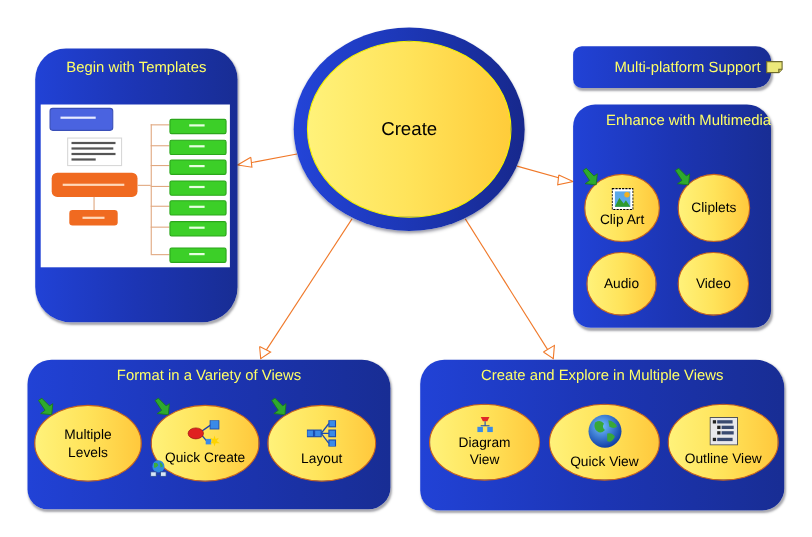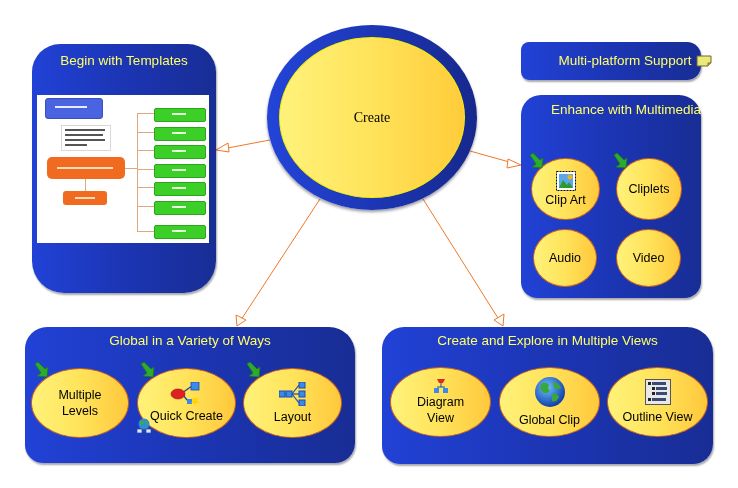--- a/index.html
+++ b/index.html
@@ -2,21 +2,21 @@
 <html><head>
 <meta charset="utf-8">
 <style>
   html,body{margin:0;padding:0;background:#ffffff;}
   body{width:738px;height:488px;position:relative;overflow:hidden;font-family:"Liberation Sans",sans-serif;}
   .panel{position:absolute;background:linear-gradient(90deg,#2142d6 0%,#1c35b4 50%,#182d94 100%);box-shadow:1px 2px 2px rgba(0,0,20,.35);}
   .panel-title{position:absolute;left:0;right:0;text-align:center;color:#ffff66;font-size:13.5px;white-space:nowrap;}
   .connectors{position:absolute;left:0;top:0;}
   .hub{position:absolute;left:267px;top:25px;width:210px;height:185px;border-radius:50%;background:linear-gradient(90deg,#2344d8,#1b34ae 60%,#17288c);box-shadow:0 2px 3px rgba(0,0,30,.4);}
   .hub-inner{position:absolute;left:12px;top:12px;right:12px;bottom:12px;border-radius:50%;background:linear-gradient(90deg,#fff27a 0%,#ffe35a 50%,#ffcc3a 100%);border:1px solid #f4f100;display:flex;flex-direction:column;align-items:center;justify-content:center;}
-  .hub-line{font-size:14px;line-height:21px;color:#000;font-family:Liberation Serif, serif;}
+  .hub-line{font-size:17px;line-height:21px;color:#000;}
   .bubble{position:absolute;border-radius:50%;background:linear-gradient(90deg,#fff27a 0%,#ffe35a 50%,#ffc83c 100%);border:1.5px solid #c8641e;box-sizing:border-box;display:flex;flex-direction:column;align-items:center;justify-content:center;text-align:center;color:#000;font-size:12.5px;line-height:16px;}
   .pointer{position:absolute;width:22px;height:20px;}
   .thumb{position:absolute;left:37px;top:95px;width:172px;height:148px;background:#fff;}
   .tb{position:absolute;border-radius:3px;}
   .gbox{position:absolute;left:117px;width:50px;height:12px;background:#3ccf28;border:1px solid #2aa61a;border-radius:2px;}
   .gbox i{position:absolute;left:17px;top:4px;width:14px;height:2px;background:#e6ffe0;}
   .hl{position:absolute;background:#e0a880;}
 </style>
 </head>
 <body>
@@ -119,21 +119,21 @@
   <span>Video</span>
 </div>
 <svg class="pointer" style="left:528px;top:152px;" viewBox="0 0 22 20">
   <path d="M2 3 L5 1 L12 8 L15 6 L14 16 L4 15 L8 12 Z" fill="#2eaa2e" stroke="#1a7a1a" stroke-width=".8"></path>
 </svg>
 <svg class="pointer" style="left:612px;top:152px;" viewBox="0 0 22 20">
   <path d="M2 3 L5 1 L12 8 L15 6 L14 16 L4 15 L8 12 Z" fill="#2eaa2e" stroke="#1a7a1a" stroke-width=".8"></path>
 </svg>
 
 <div class="panel" style="left:25px;top:327px;width:330px;height:136px;border-radius:22px 26px 20px 18px;">
-  <div class="panel-title" style="top:6px;">Global in a Variety of Ways</div>
+  <div class="panel-title" style="top:6px;">Format in a Variety of Views</div>
 </div>
 <div class="bubble" style="left:31px;top:368px;width:98px;height:70px;">
   <span>Multiple</span>
   <span>Levels</span>
 </div>
 <div class="bubble" style="left:137px;top:368px;width:99px;height:70px;">
   <svg width="34" height="24" viewBox="0 0 34 24" style="margin-bottom:2px;">
     <line x1="12" y1="11" x2="22" y2="4" stroke="#1a3ea8" stroke-width="1.2"></line>
     <line x1="12" y1="12" x2="18" y2="19" stroke="#1a3ea8" stroke-width="1.2"></line>
     <ellipse cx="8" cy="12" rx="7" ry="5" fill="#e02020" stroke="#901010" stroke-width=".6"></ellipse>
@@ -195,21 +195,21 @@
     <defs>
       <radialGradient id="g1" cx="40%" cy="35%" r="65%">
         <stop offset="0" stop-color="#6fc0ff"></stop>
         <stop offset="1" stop-color="#1040a8"></stop>
       </radialGradient>
     </defs>
     <circle cx="16" cy="16" r="15" fill="url(#g1)"></circle>
     <path d="M7 8 Q12 5 15 9 Q13 13 16 15 Q12 19 9 16 Q5 13 7 8 Z" fill="#38a838"></path>
     <path d="M19 6 Q25 7 27 12 Q24 14 20 12 Z M18 18 Q23 17 25 21 Q22 27 18 25 Z" fill="#38a838"></path>
   </svg>
-  <span>Global Clip</span>
+  <span>Quick View</span>
 </div>
 <div class="bubble" style="left:607px;top:367px;width:101px;height:70px;align-items:center;">
   <svg width="26" height="26" viewBox="0 0 26 26" style="margin-bottom:4px;">
     <rect x="0.5" y="0.5" width="25" height="25" fill="#e8e8ec" stroke="#555"></rect>
     <rect x="3" y="3" width="3" height="3" fill="#222"></rect>
     <rect x="7" y="3" width="14" height="3" fill="#3a4a70"></rect>
     <rect x="7" y="8" width="3" height="3" fill="#222"></rect>
     <rect x="11" y="8" width="11" height="3" fill="#3a4a70"></rect>
     <rect x="7" y="13" width="3" height="3" fill="#222"></rect>
     <rect x="11" y="13" width="11" height="3" fill="#3a4a70"></rect>

